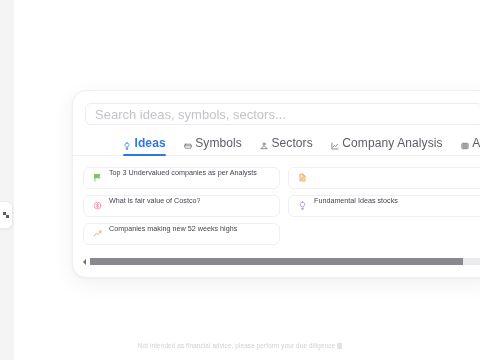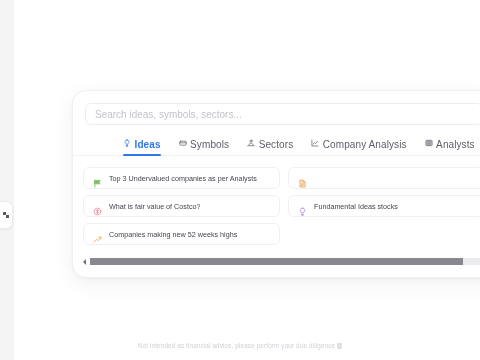--- a/index.html
+++ b/index.html
@@ -78,42 +78,42 @@
     display: flex;
     align-items: center;
     padding: 0 9px;
     background: #ffffff;
   }
   .search-box input {
     border: 0;
     outline: 0;
     width: 100%;
     font-family: "Liberation Sans", sans-serif;
-    font-size: 10px;
+    font-size: 13px;
     color: #3d3d46;
     background: transparent;
   }
   .search-box input::placeholder { color: #c3c3ca; }
 
   
   .tabs-row {
     margin-top: 10px;
     border-bottom: 1px solid #f1f0f4;
     display: flex;
     align-items: flex-end;
     gap: 18px;
     padding: 0 0 0 50px;
     height: 21px;
     white-space: nowrap;
   }
   .tab {
     display: flex;
-    align-items: flex-start;
+    align-items: flex-end;
     gap: 3.5px;
-    font-size: 10px;
+    font-size: 12px;
     color: #5d5d67;
     padding-bottom: 5px;
     position: relative;
     cursor: pointer;
     flex: 0 0 auto;
   }
   .tab .tab-label { letter-spacing: 0.1px; }
   .tab.active { color: #2f77e8; font-weight: bold; }
   .tab.active::after {
     content: "";
@@ -130,21 +130,20 @@
     padding: 11px 10px 0 10px;
     display: grid;
     grid-template-columns: 1fr 1fr;
     gap: 6px 8px;
   }
   .card {
     height: 22px;
     border: 1px solid #f0eff3;
     border-radius: 6px;
     display: flex;
-    align-items: center;
     gap: 7px;
     padding: 0 9px;
     background: #ffffff;
     cursor: pointer;
   }
   .card-icon { width: 9px; height: 9px; display: block; flex: 0 0 auto; }
   .card-label {
     font-size: 7.2px;
     color: #44444e;
     white-space: nowrap;

